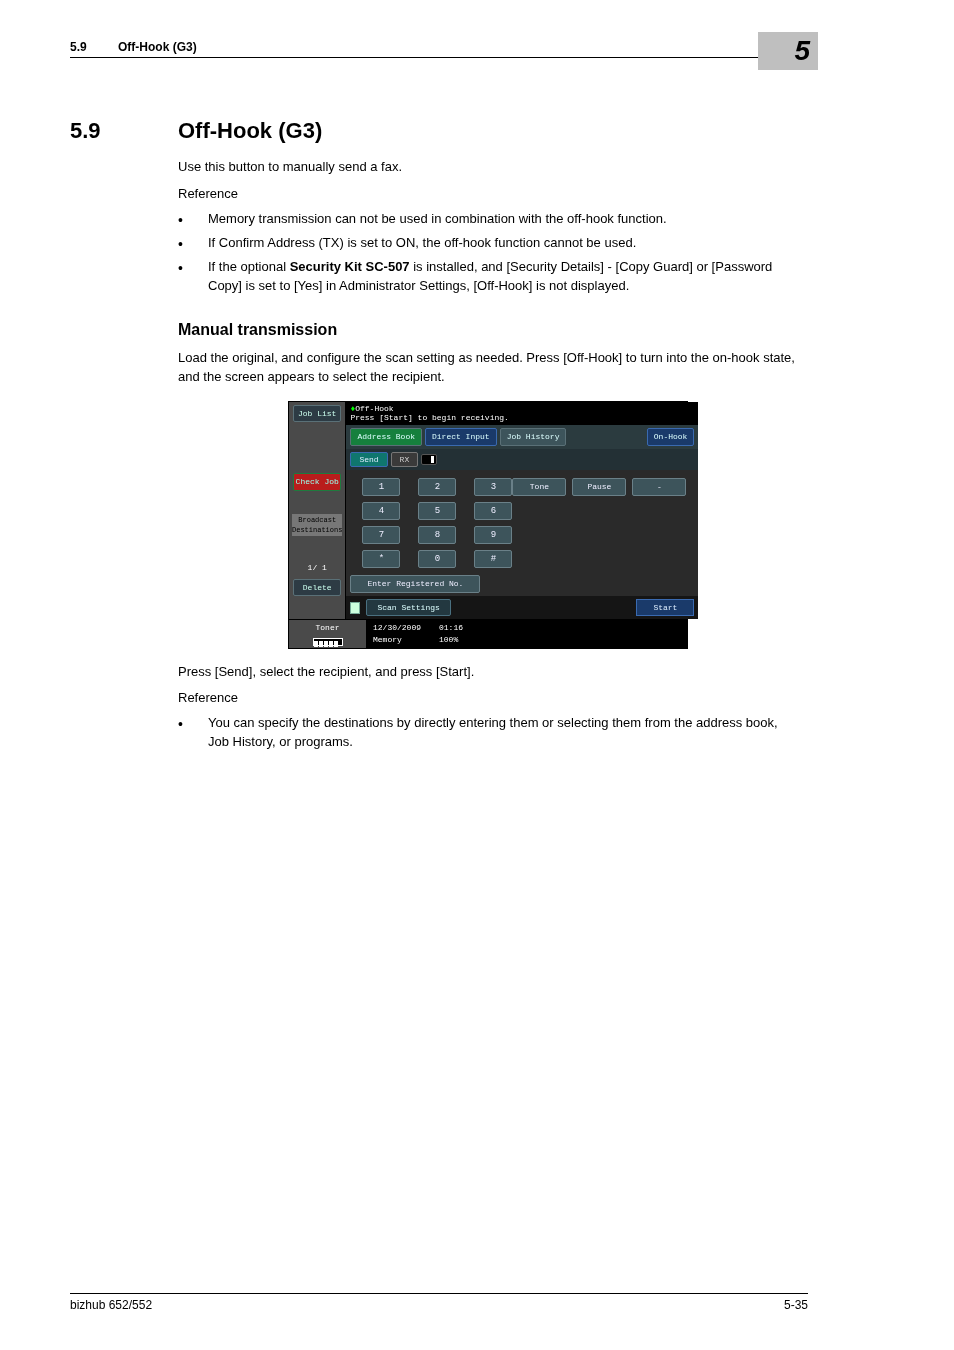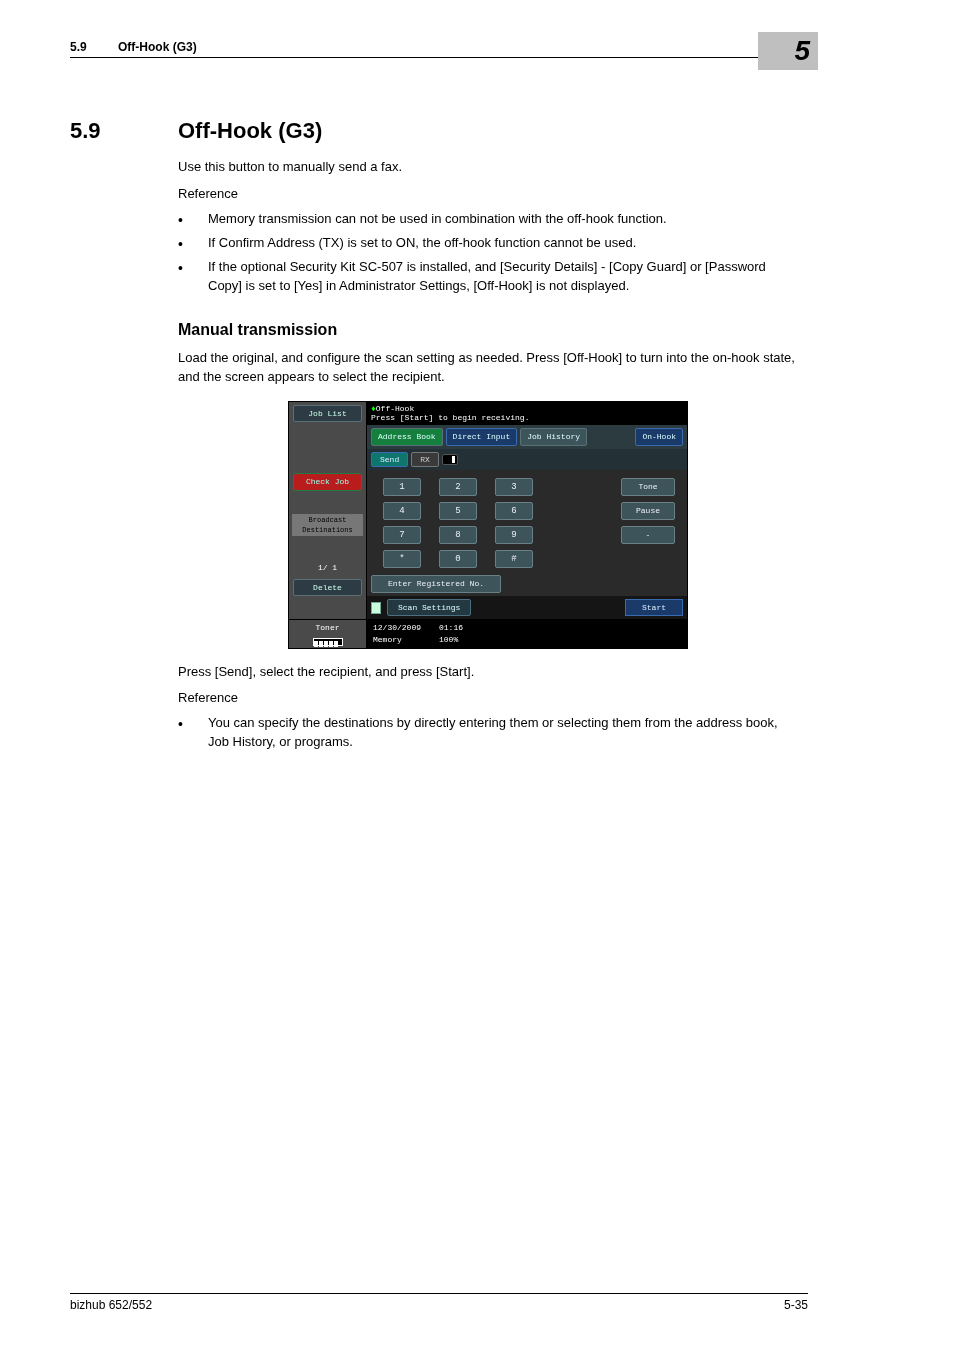--- a/index.html
+++ b/index.html
@@ -14,21 +14,21 @@
   .h1row { display: flex; margin-top: 48px; }
   .h1num { width: 108px; font-size: 22px; font-weight: 700; }
   .h1title { font-size: 22px; font-weight: 700; }
   .body-col { margin-left: 108px; margin-top: 14px; font-size: 13px; line-height: 1.45; }
   .body-col p { margin-bottom: 6px; }
   .ref-label { font-size: 13px; margin: 8px 0 4px 0; }
   ul.bullets { list-style: none; padding: 0; margin: 0; }
   ul.bullets li { display: flex; margin-bottom: 4px; }
   ul.bullets li .dot { width: 30px; flex: 0 0 30px; font-size: 14px; line-height: 1.45; }
   ul.bullets li .txt { flex: 1; font-size: 13px; line-height: 1.45; }
-  .bold { font-weight: 400; }
+  .bold { font-weight: 700; }
   .h2 { font-size: 16px; font-weight: 700; margin-top: 22px; }
   .screenshot-wrap { margin: 14px 0 14px 0; display: flex; justify-content: center; }
   .screenshot { width: 400px; background: #1e1e1e; border: 1px solid #000; font-family: "Courier New", monospace; font-size: 8px; color: #ddd; }
   .screenshot .row { display: flex; }
   .side { width: 78px; background: #4a4a4a; border-right: 1px solid #000; display: flex; flex-direction: column; }
   .side-btn { margin: 3px 4px; background: #2d3b44; border: 1px solid #5a7077; border-radius: 2px; text-align: center; padding: 2px 0; font-size: 8px; color: #cfe; }
   .side-btn.green { background: #b91c1c; border-color: #1e7a3e; color: #9fe; margin-top: 48px; }
   .side-blk { margin: 6px 3px 2px 3px; background: #777; color: #000; font-size: 7px; text-align: center; padding: 1px 0; }
   .side .spacer { flex: 1; }
   .side-info { font-size: 8px; color: #fff; text-align: center; margin: 2px 0; }
@@ -42,21 +42,21 @@
   .tab.right { margin-left: auto; background: #1a3a6a; border-color: #3a6ab0; }
   .subrow { background: #233035; padding: 3px 4px; display: flex; gap: 3px; align-items: center; }
   .sm { padding: 1px 8px; font-size: 8px; border-radius: 2px; }
   .sm.blue { background: #0f766e; border: 1px solid #3a6ab0; color: #def; }
   .sm.grey { background: #3a3a3a; border: 1px solid #777; color: #ccc; }
   .sm.field { background: #000; border: 1px solid #555; width: 16px; height: 11px; padding:0; position: relative; }
   .sm.field::after { content:""; position:absolute; right:2px; top:1px; width:3px; height:7px; background:#fff; }
   .keypad { background: #2a2a2a; padding: 8px 6px 4px 6px; display: flex; }
   .keys { display: grid; grid-template-columns: repeat(3, 38px); grid-auto-rows: 18px; gap: 6px 18px; margin-left: 10px; }
   .key { background: #3d545b; border: 1px solid #6a8088; border-radius: 2px; text-align: center; font-size: 9px; color: #eef; line-height: 16px; }
-  .sidekeys { margin-left: auto; margin-right: 6px; display: flex; flex-direction: column; gap: 6px; }
+  .sidekeys { margin-left: auto; margin-right: 6px; display: flex; gap: 6px; }
   .skey { width: 54px; height: 18px; background: #3d545b; border: 1px solid #6a8088; border-radius: 2px; text-align: center; font-size: 8px; color: #eef; line-height: 16px; }
   .regrow { background: #2a2a2a; padding: 3px 4px; }
   .reg { background: #3d545b; border: 1px solid #6a8088; border-radius: 2px; text-align: center; font-size: 8px; padding: 2px 4px; width: 130px; color: #eef; }
   .botrow { background: #151515; padding: 3px 4px; display: flex; align-items: center; gap: 6px; }
   .docicon { width: 10px; height: 12px; background: #cfd; border: 1px solid #7a9; }
   .scanbtn { background: #233840; border: 1px solid #4a7080; border-radius: 2px; padding: 2px 10px; font-size: 8px; color: #dff; }
   .startbtn { margin-left: auto; background: #1a3a6a; border: 1px solid #3a6ab0; border-radius: 0; padding: 2px 16px; font-size: 8px; color: #def; text-align: right; }
   .statusrow { display: flex; background: #4a4a4a; border-top: 1px solid #000; font-size: 8px; }
   .status-left { width: 78px; display: flex; align-items: center; justify-content: space-between; padding: 2px 4px; border-right: 1px solid #000; color:#fff;flex-direction:column; }
   .toner { width: 30px; height: 8px; border:1px solid #fff; background:#000; position: relative; }

